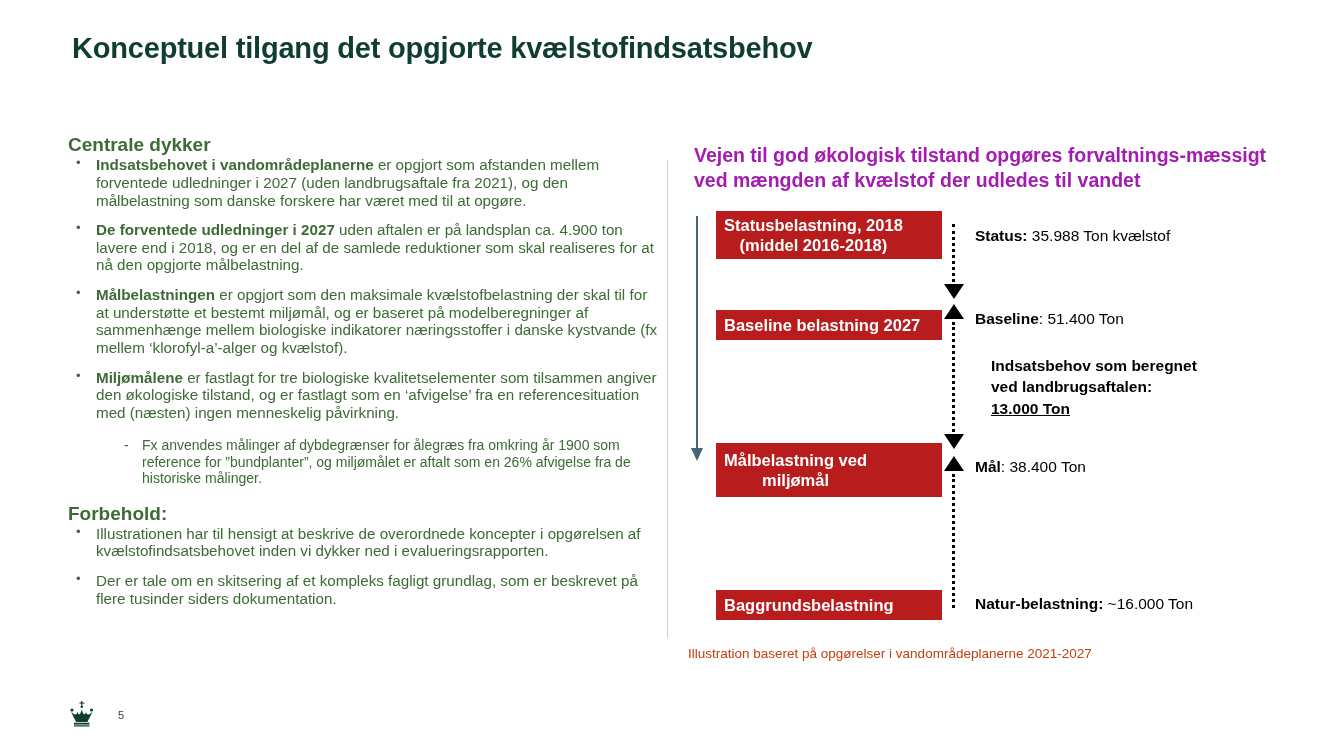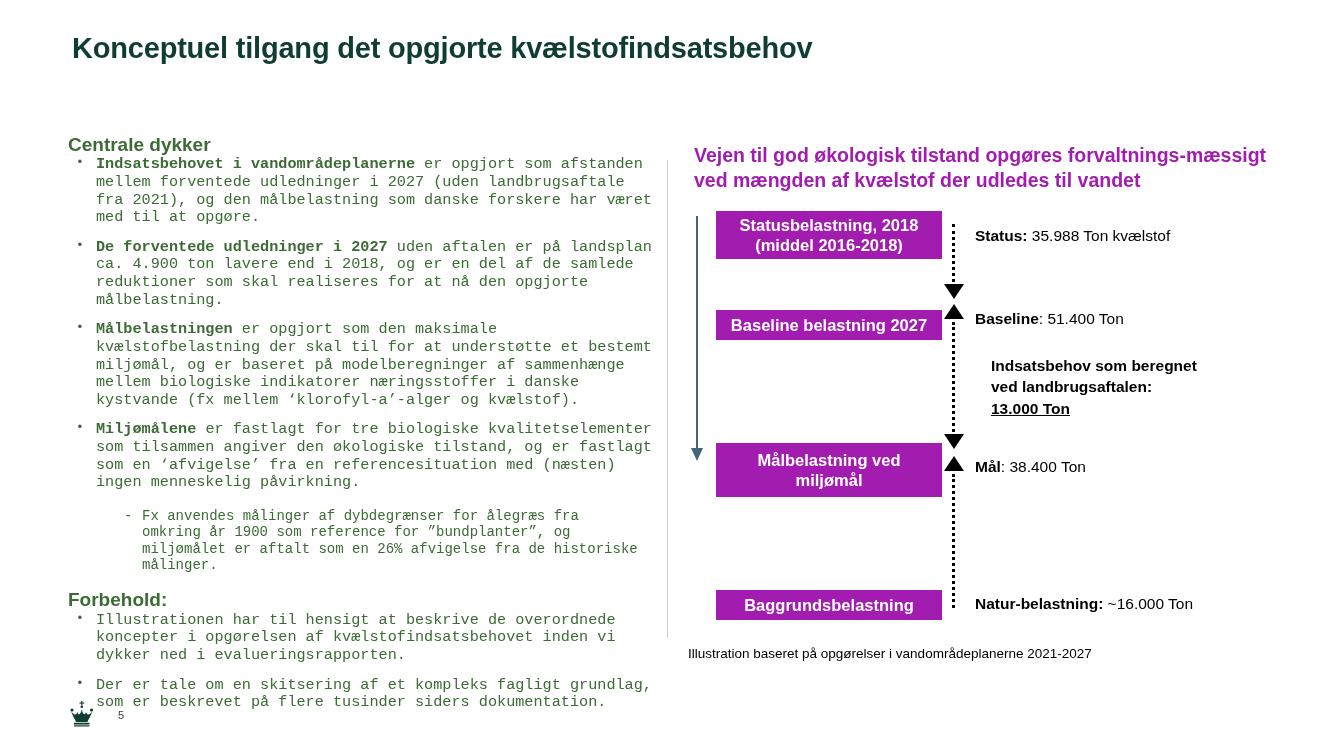--- a/index.html
+++ b/index.html
@@ -41,21 +41,20 @@
   .sec-head.forbehold{margin-top:16px;}
 
   ul.blist{list-style:none;margin:0;padding:0;}
   ul.blist > li{
     position:relative;
     padding-left:28px;
     margin-bottom:12px;
     font-size:15.2px;
     line-height:1.16;
     color:#3c6b35;
-    font-family:Liberation Mono, monospace;
   }
   ul.blist > li:before{
     content:"•";
     position:absolute;left:8px;top:-1px;
     font-size:13px;color:#3c6b35;
   }
   ul.blist > li.tight{margin-bottom:11px;}
 
   ul.sublist{list-style:none;margin:16px;padding:0;}
   ul.sublist > li{
@@ -78,25 +77,25 @@
     position:absolute;left:694px;top:143px;
     width:580px;
     font-size:19.5px;font-weight:bold;
     color:#a21caf;line-height:1.28;
   }
 
   .diagram{position:absolute;left:668px;top:200px;width:620px;height:450px;}
 
   .box{
     position:absolute;
-    background:#a21caf;
+    background:#b91c1c;
     color:#ffffff;
     font-weight:bold;
     font-size:16.5px;
-    display:flex;align-items:center;justify-content:center;
+    display:flex;align-items:center;
     text-align:center;
     line-height:1.22;
     box-sizing:border-box;
     padding:4px 8px;
   }
   .box.status{left:48px;top:11px;width:226px;height:48px;}
   .box.baseline{left:48px;top:110px;width:226px;height:30px;}
   .box.maal{left:48px;top:243px;width:226px;height:54px;}
   .box.bagg{left:48px;top:390px;width:226px;height:30px;}
 
@@ -146,21 +145,21 @@
 
   .indsats-block{
     position:absolute;left:323px;top:155px;
     font-size:15.5px;font-weight:bold;color:#000;
     line-height:1.38;
   }
   .indsats-block .amount{text-decoration:underline;}
 
   .source-note{
     position:absolute;left:688px;top:646px;
-    font-size:13.5px;color:#000000;
+    font-size:13.5px;color:#c2410c;
   }
 
   
   .footer{position:absolute;left:68px;top:700px;display:flex;align-items:center;gap:22px;}
   .crown{width:28px;height:30px;display:block;}
   .page-num{font-size:11px;color:#3a3a3a;}
 </style>
 </head>
 <body>
 

